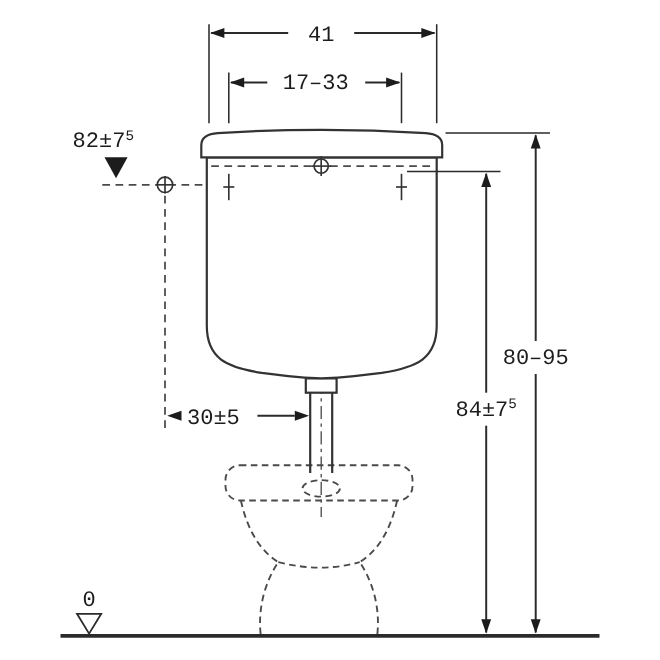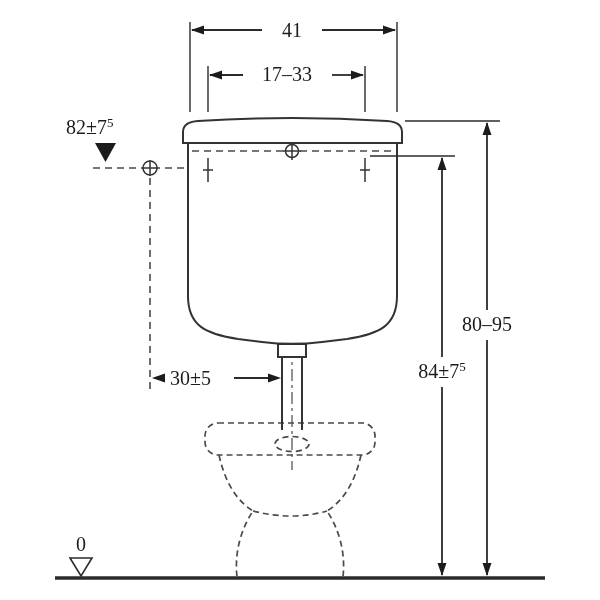--- a/index.html
+++ b/index.html
@@ -6,21 +6,21 @@
     margin: 0;
     padding: 0;
     background: #ffffff;
   }
   .canvas {
     position: relative;
     width: 600px;
     height: 600px;
     background: #ffffff;
     overflow: hidden;
-    font-family: Liberation Serif, serif;
+    font-family: Liberation Mono, monospace;
   }
   svg { display: block; }
   .solid      { stroke: #333333; stroke-width: 2;   fill: none; }
   .solid-thin { stroke: #333333; stroke-width: 1.5; fill: none; }
   .fill-white { fill: #ffffff; }
   .dashed     { stroke: #4a4a4a; stroke-width: 1.6; fill: none; stroke-dasharray: 7 5; }
   .hidden-ln  { stroke: #4a4a4a; stroke-width: 1.7; fill: none; stroke-dasharray: 6 4; }
   .centerln   { stroke: #4a4a4a; stroke-width: 1.2; fill: none; stroke-dasharray: 12 4 3 4; }
   .dim        { stroke: #2b2b2b; stroke-width: 1.8; fill: none; }
   .ext        { stroke: #2b2b2b; stroke-width: 1.4; fill: none; }

